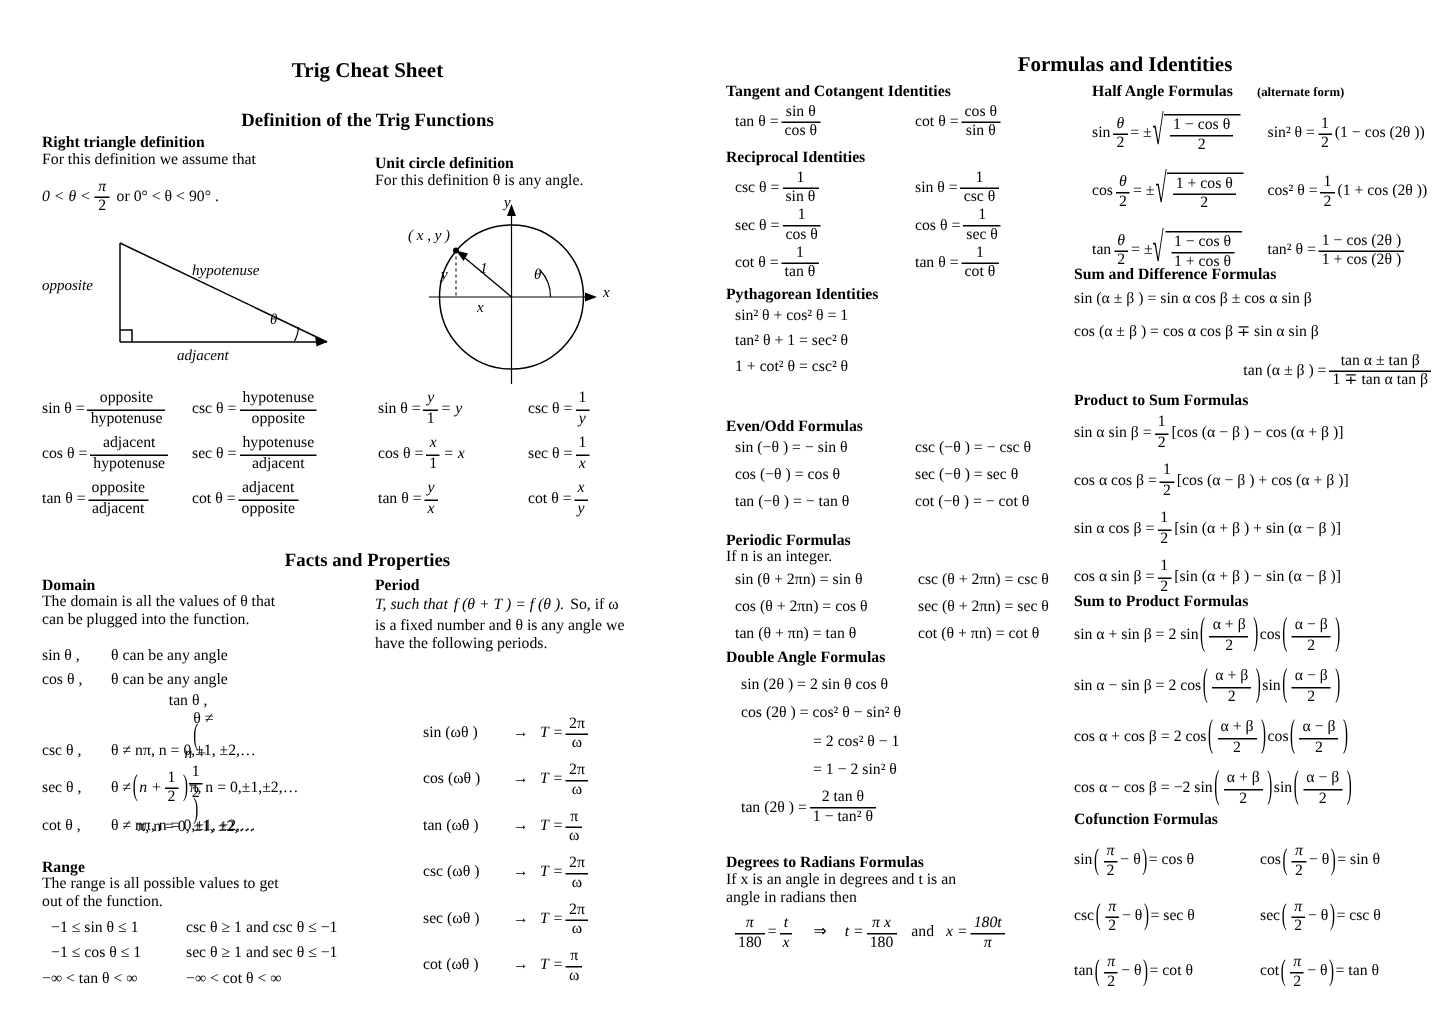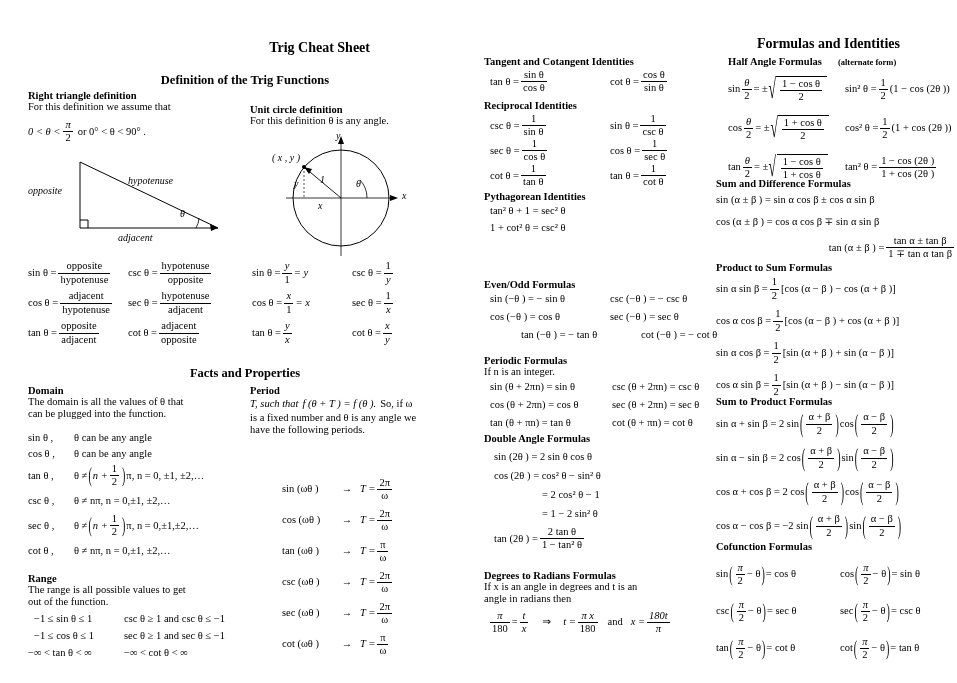--- a/index.html
+++ b/index.html
@@ -16,21 +16,21 @@
   .it{font-style:italic;}
   .frac{display:inline-block;vertical-align:middle;text-align:center;margin:0 2px;}
   .frac>span{display:block;padding:0 2px;}
   .frac .num{border-bottom:1px solid #000;}
   .paren{display:inline-block;transform:scaleY(2.0);transform-origin:center;font-size:10px;margin:0 1px;}
   .bigparen{display:inline-block;transform:scaleY(2.6);transform-origin:center;font-size:10px;margin:0 1px;}
   .rad{display:inline-block;vertical-align:middle;}
   .radsym{display:inline-block;font-size:15px;transform:scaleY(1.85) scaleX(0.9);transform-origin:center;vertical-align:middle;}
   .radbody{display:inline-block;border-top:1px solid #000;padding:1px 3px 0 2px;vertical-align:middle;}
 
-  h1.title{font-size:14px;font-weight:bold;text-align:right;margin:0;}
+  h1.title{font-size:14px;font-weight:bold;text-align:center;margin:0;}
   h2.sect{font-size:12.5px;font-weight:bold;text-align:center;margin:0;}
   .sub{font-size:10.5px;font-weight:bold;margin:0;}
   .txt{font-size:10.5px;margin:0;line-height:1.18;}
 
   
   .abs{position:absolute;}
 
   .eqrow{display:flex;align-items:center;}
 
   .lbl{font-size:10px;font-style:italic;}
@@ -204,21 +204,21 @@
 
     <div style="margin-top:9px;">
       <div class="m eqrow" style="height:16px;">
         <span style="width:36px;">sin θ ,</span>
         <span style="margin-left:10px;">θ can be any angle</span>
       </div>
       <div class="m eqrow" style="height:16px;">
         <span style="width:36px;">cos θ ,</span>
         <span style="margin-left:10px;">θ can be any angle</span>
       </div>
-      <div class="m eqrow" style="height:28px;">
+      <div class="m eqrow" style="height:28px;flex-direction:column;">
         <span style="width:36px;">tan θ ,</span>
         <span style="margin-left:10px;">θ ≠</span>
         <span class="paren">(</span>
         <span class="it">n +</span>
         <span class="frac">
             <span class="num">1</span>
             <span>2</span>
           </span>
         <span class="paren">)</span>
         <span>π,  n = 0, ±1, ±2,…</span>
@@ -399,36 +399,37 @@
         <span class="frac">
             <span class="num">1</span>
             <span>cot θ</span>
           </span>
       </div>
     </div>
   </div>
 
   <div class="abs" style="left:484px;top:191px;width:240px;">
     <div class="sub">Pythagorean Identities</div>
+    <div class="m" style="padding-left:6px;height:17px;line-height:17px;">sin² θ + cos² θ = 1</div>
     <div class="m" style="padding-left:6px;height:17px;line-height:17px;">tan² θ + 1 = sec² θ</div>
     <div class="m" style="padding-left:6px;height:17px;line-height:17px;">1 + cot² θ = csc² θ</div>
   </div>
 
   <div class="abs" style="left:484px;top:279px;width:240px;">
     <div class="sub">Even/Odd Formulas</div>
     <div class="eqrow" style="height:18px;">
         <span class="m" style="width:120px;padding-left:6px;">sin (−θ ) = − sin θ</span>
         <span class="m">csc (−θ ) = − csc θ</span>
       </div>
     <div class="eqrow" style="height:18px;">
         <span class="m" style="width:120px;padding-left:6px;">cos (−θ ) = cos θ</span>
         <span class="m">sec (−θ ) = sec θ</span>
       </div>
     <div class="eqrow" style="height:18px;">
-        <span class="m" style="width:120px;padding-left:6px;margin-left:31px;">tan (−θ ) = − tan θ</span>
+        <span class="m" style="width:120px;padding-left:6px;">tan (−θ ) = − tan θ</span>
         <span class="m">cot (−θ ) = − cot θ</span>
       </div>
   </div>
 
   <div class="abs" style="left:484px;top:355px;width:245px;">
     <div class="sub">Periodic Formulas</div>
     <div class="txt">If n is an integer.</div>
     <div class="eqrow" style="height:18px;">
         <span class="m" style="width:122px;padding-left:6px;">sin (θ + 2πn) = sin θ</span>
         <span class="m">csc (θ + 2πn) = csc θ</span>

